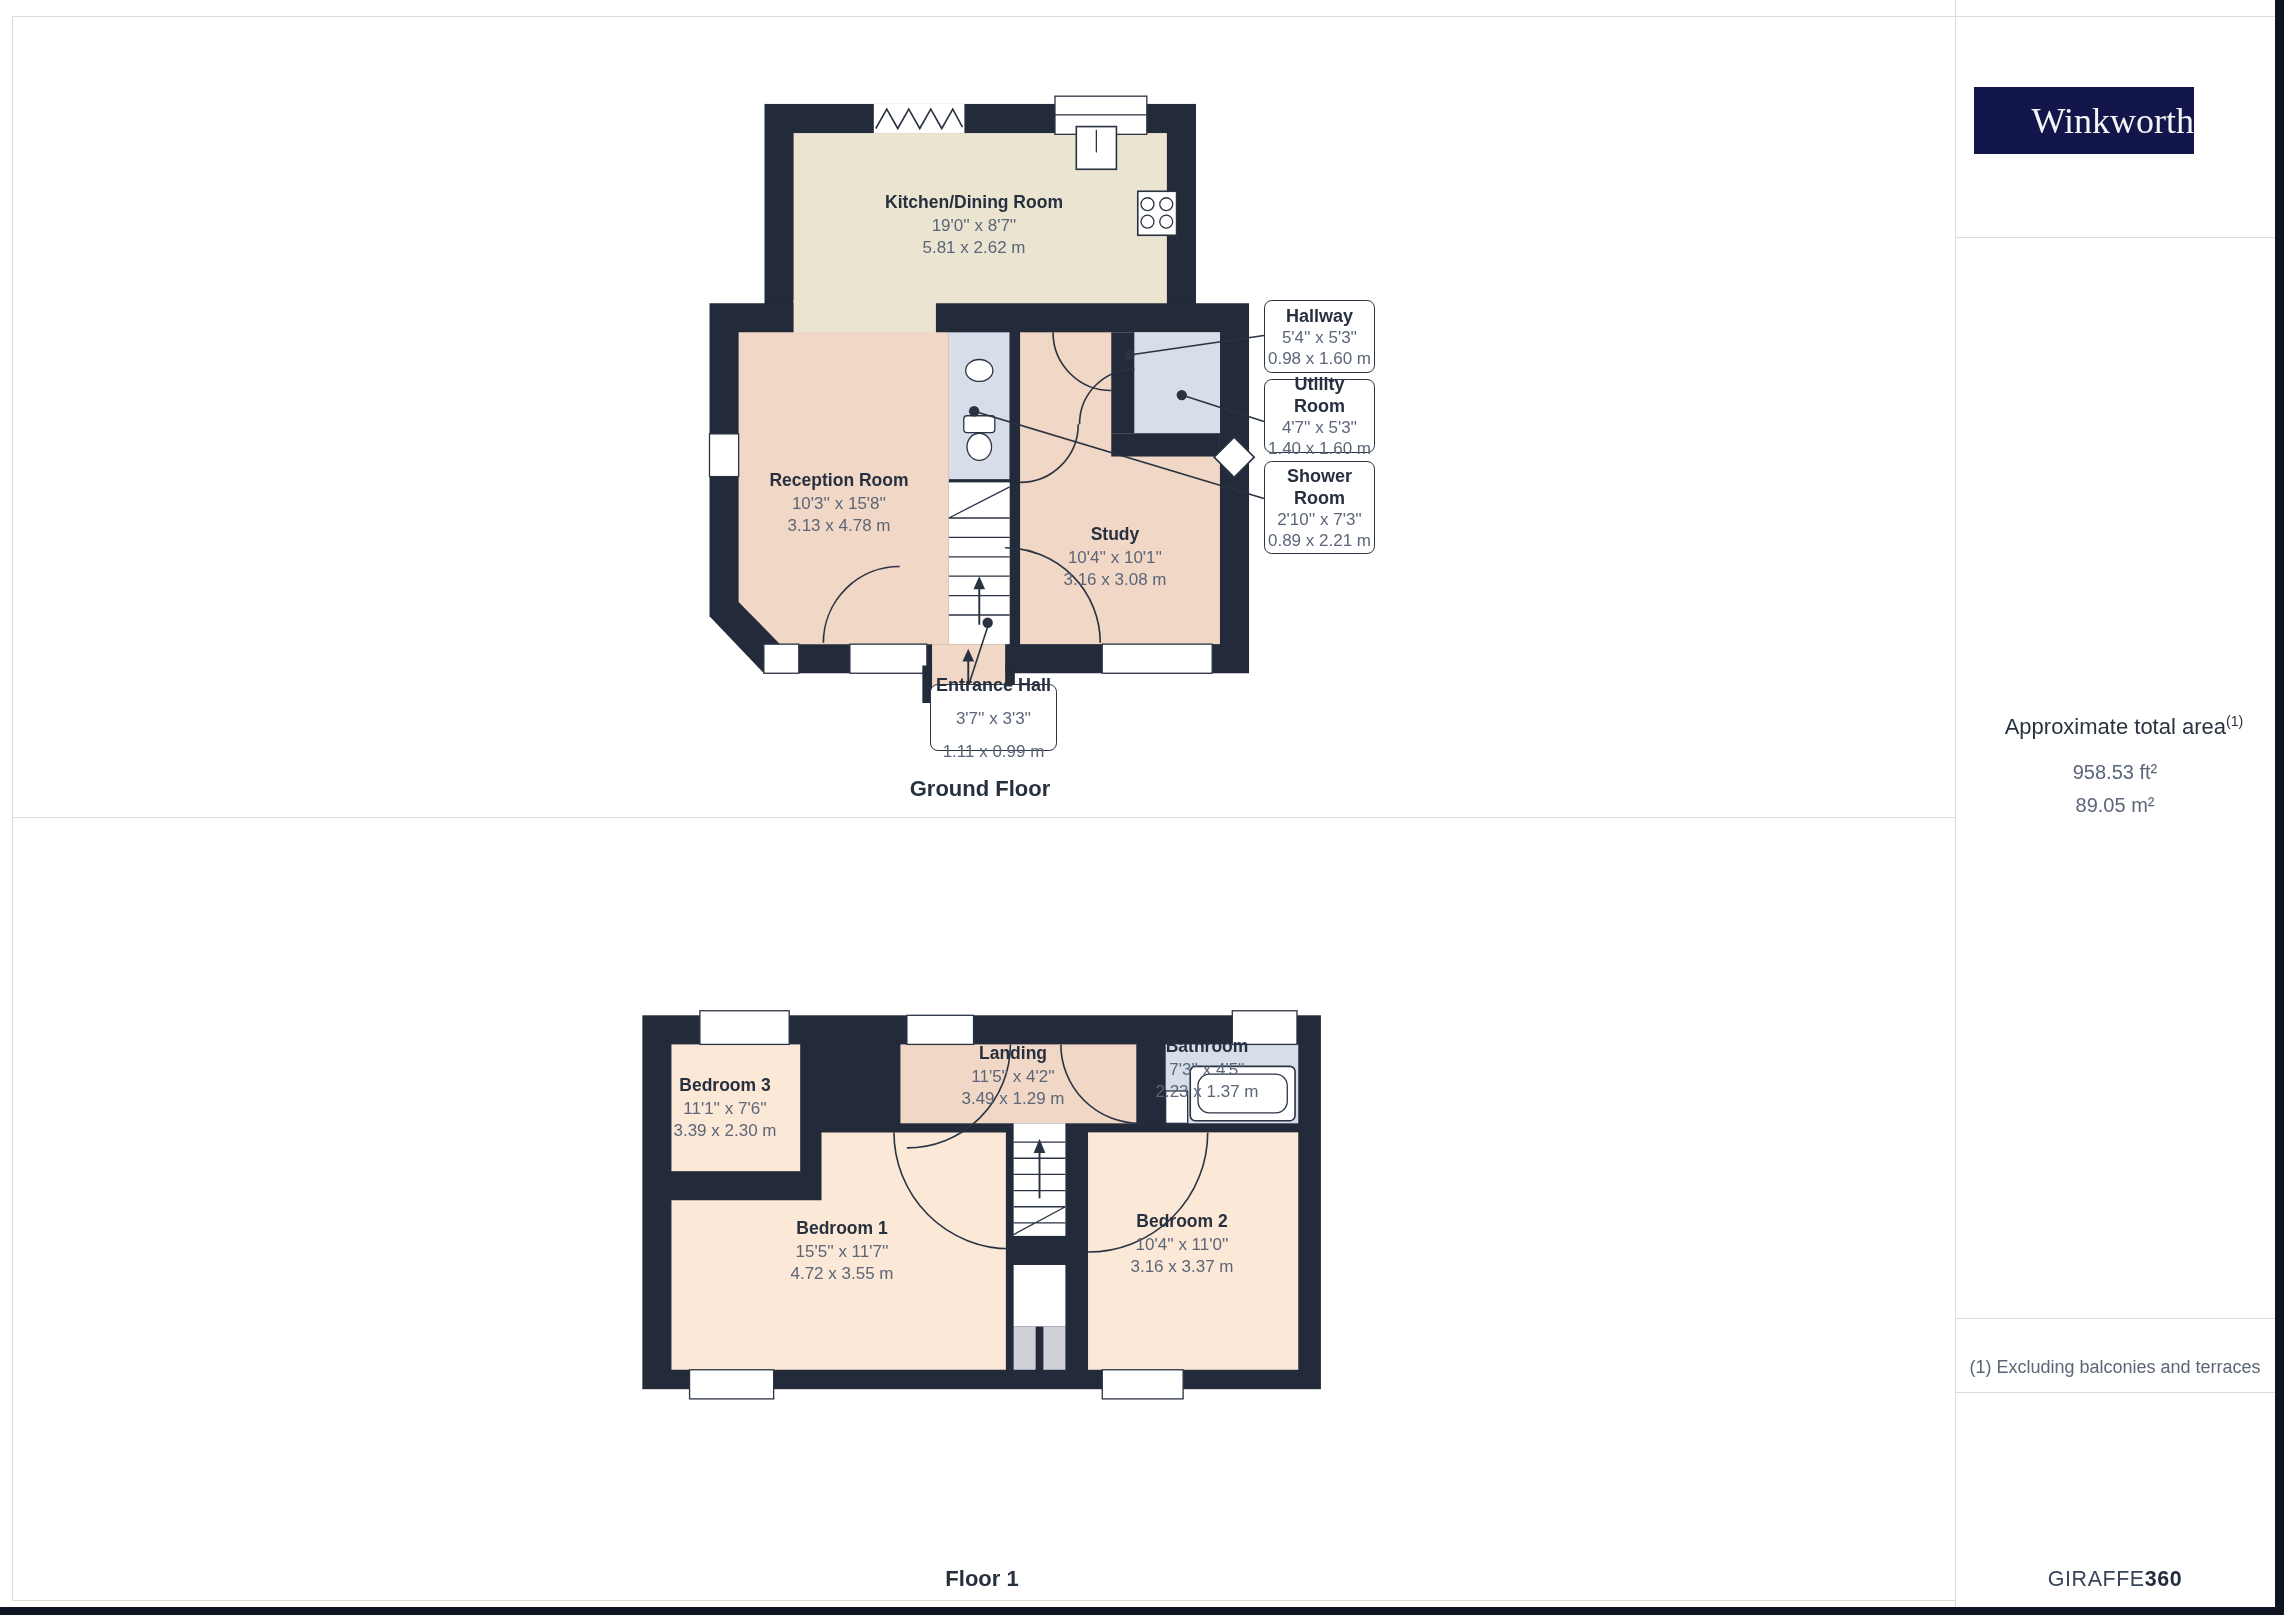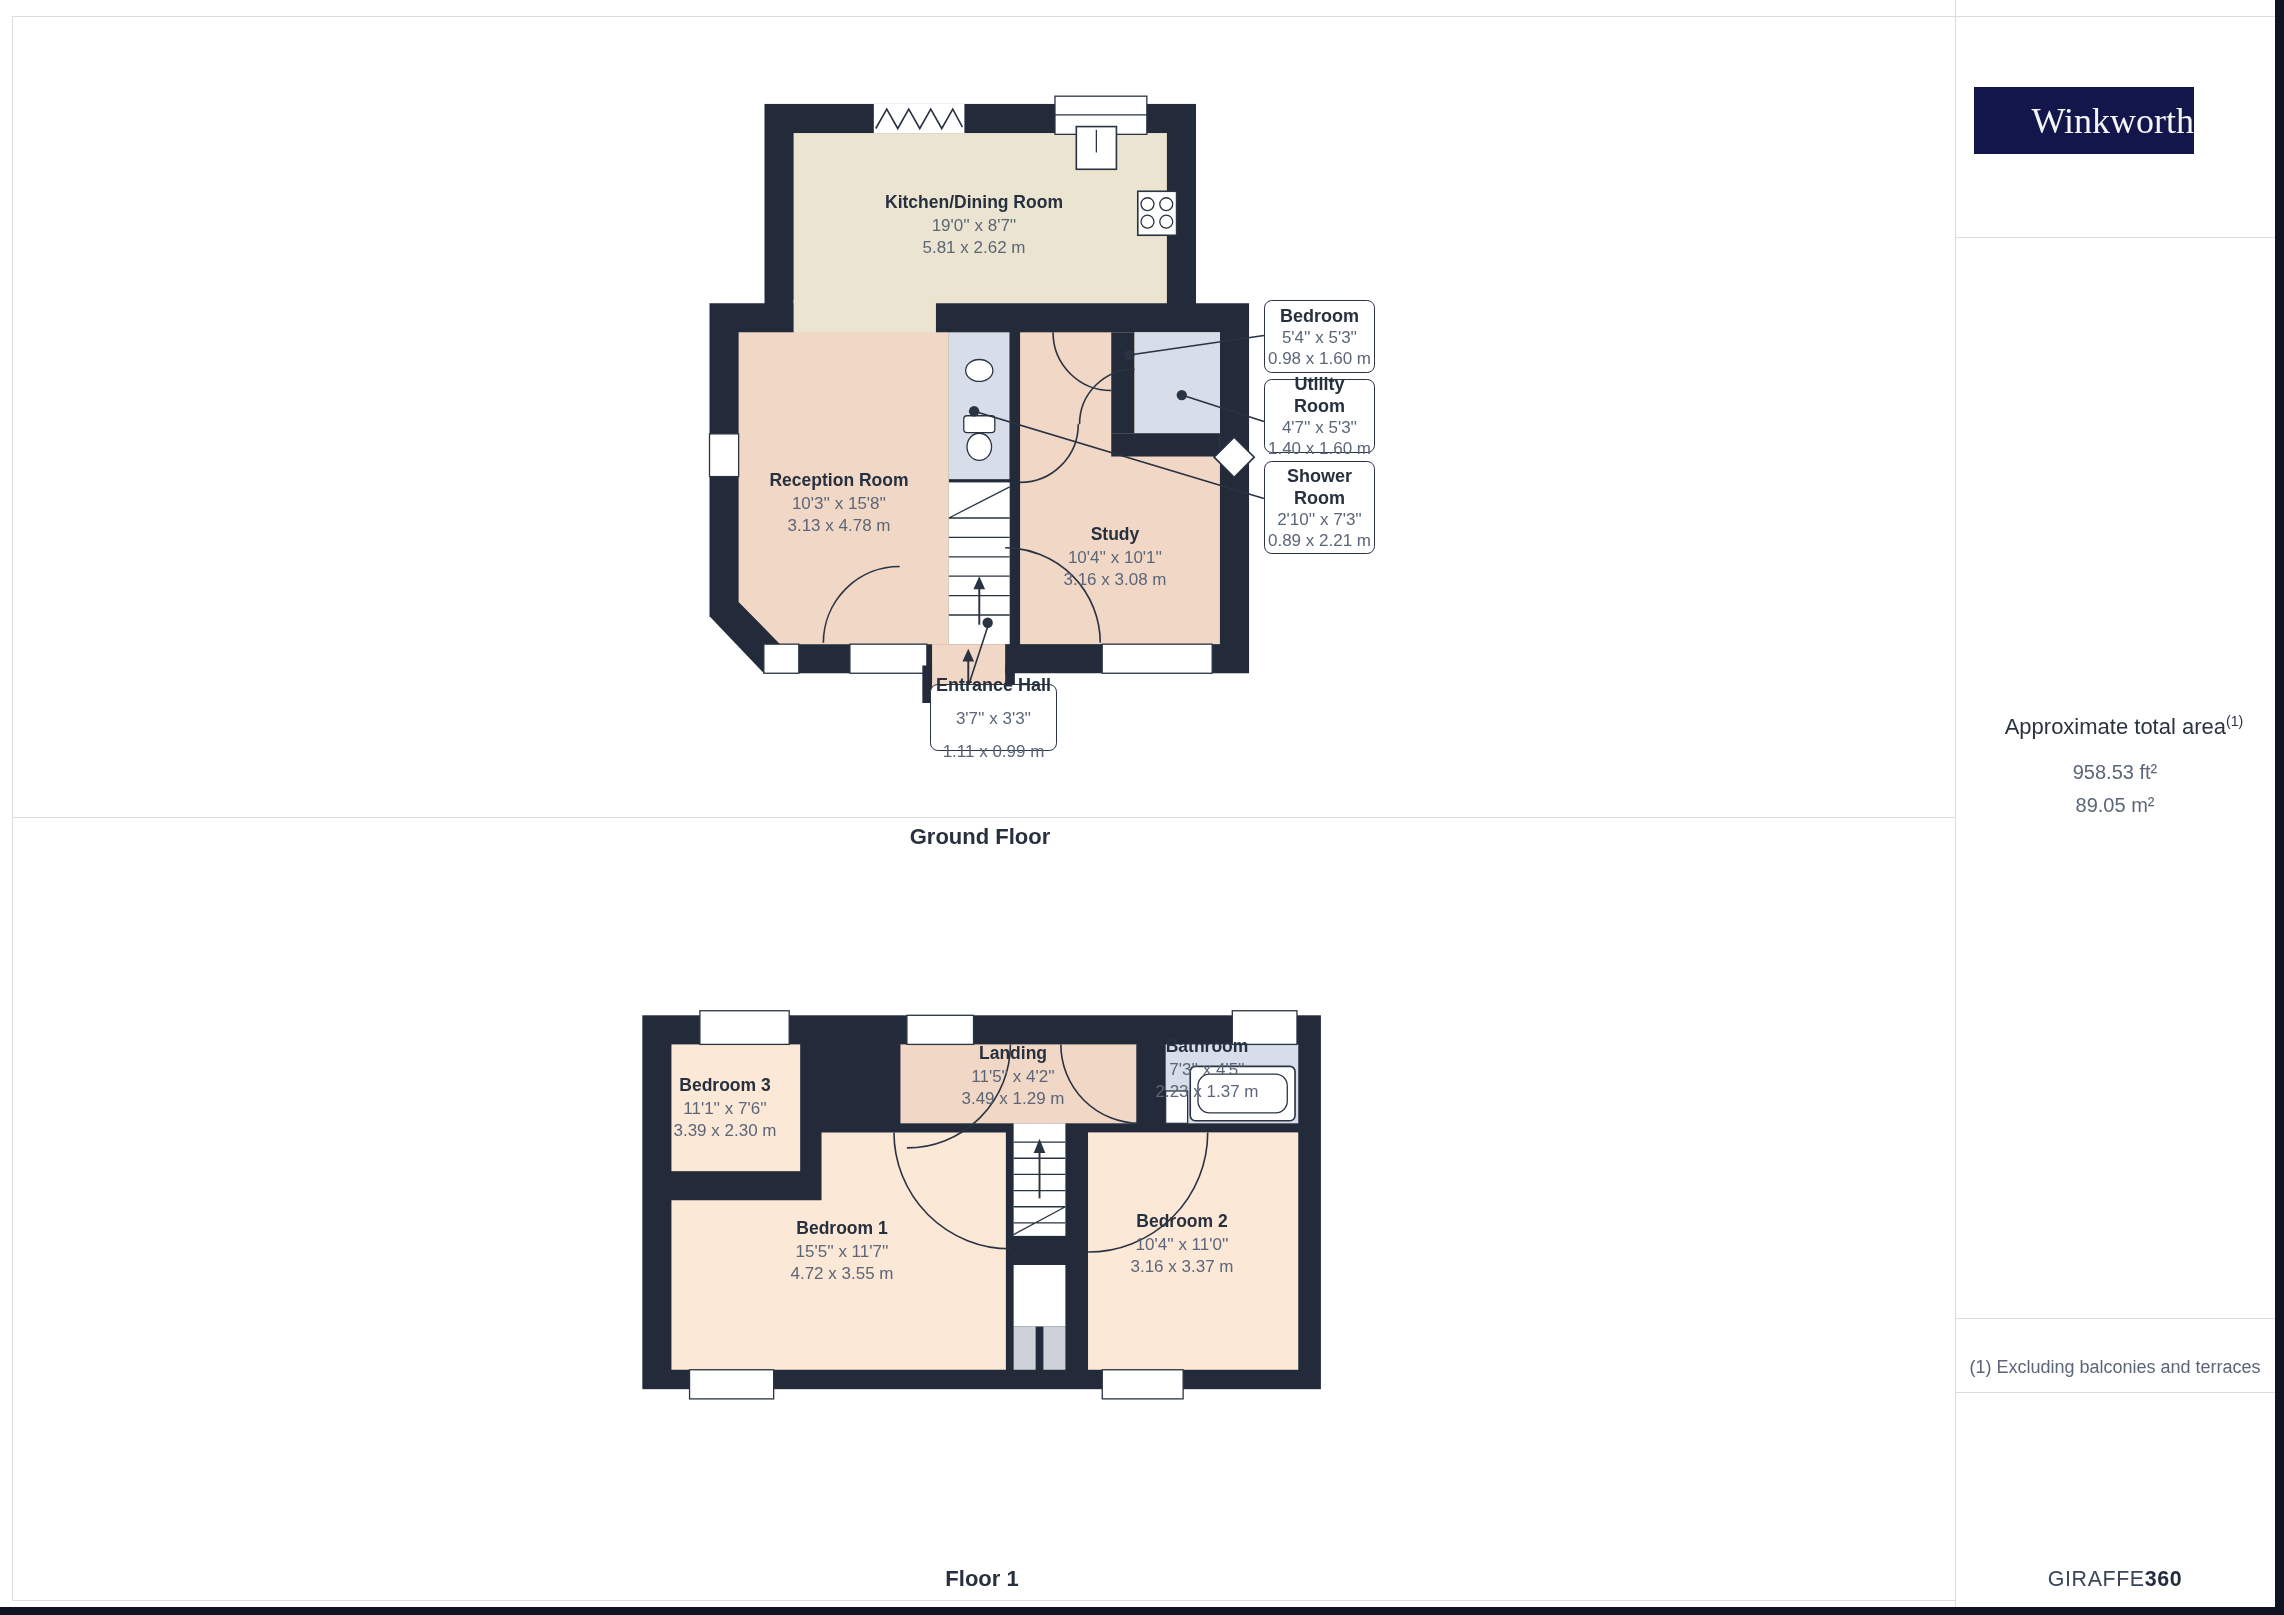--- a/index.html
+++ b/index.html
@@ -157,41 +157,41 @@
     <div class="rdim">10'3'' x 15'8''</div>
     <div class="rdim">3.13 x 4.78 m</div>
   </div>
   <div class="room-label" style="left:1115px;top:521px;">
     <div class="rname">Study</div>
     <div class="rdim">10'4'' x 10'1''</div>
     <div class="rdim">3.16 x 3.08 m</div>
   </div>
 
   <div class="callout" style="left:1264px;top:300px;width:111px;height:73px;">
-    <div class="cname">Bedroom</div>
+    <div class="cname">Hallway</div>
     <div class="cdim">5'4'' x 5'3''</div>
     <div class="cdim">0.98 x 1.60 m</div>
   </div>
   <div class="callout" style="left:1264px;top:379px;width:111px;height:74px;">
     <div class="cname">Utility Room</div>
     <div class="cdim">4'7'' x 5'3''</div>
     <div class="cdim">1.40 x 1.60 m</div>
   </div>
   <div class="callout" style="left:1264px;top:461px;width:111px;height:93px;">
     <div class="cname">Shower Room</div>
     <div class="cdim">2'10'' x 7'3''</div>
     <div class="cdim">0.89 x 2.21 m</div>
   </div>
   <div class="callout" style="left:930px;top:684px;width:127px;height:67px;gap:12px;">
     <div class="cname" style="white-space:nowrap;">Entrance Hall</div>
     <div class="cdim">3'7'' x 3'3''</div>
     <div class="cdim">1.11 x 0.99 m</div>
   </div>
 
-  <div class="floor-title" style="left:980px;top:776px;margin-top:48px;">Ground Floor</div>
+  <div class="floor-title" style="left:980px;top:776px;">Ground Floor</div>
 
   <div class="room-label" style="left:725px;top:1072px;">
     <div class="rname">Bedroom 3</div>
     <div class="rdim">11'1'' x 7'6''</div>
     <div class="rdim">3.39 x 2.30 m</div>
   </div>
   <div class="room-label" style="left:1013px;top:1040px;">
     <div class="rname">Landing</div>
     <div class="rdim">11'5'' x 4'2''</div>
     <div class="rdim">3.49 x 1.29 m</div>

